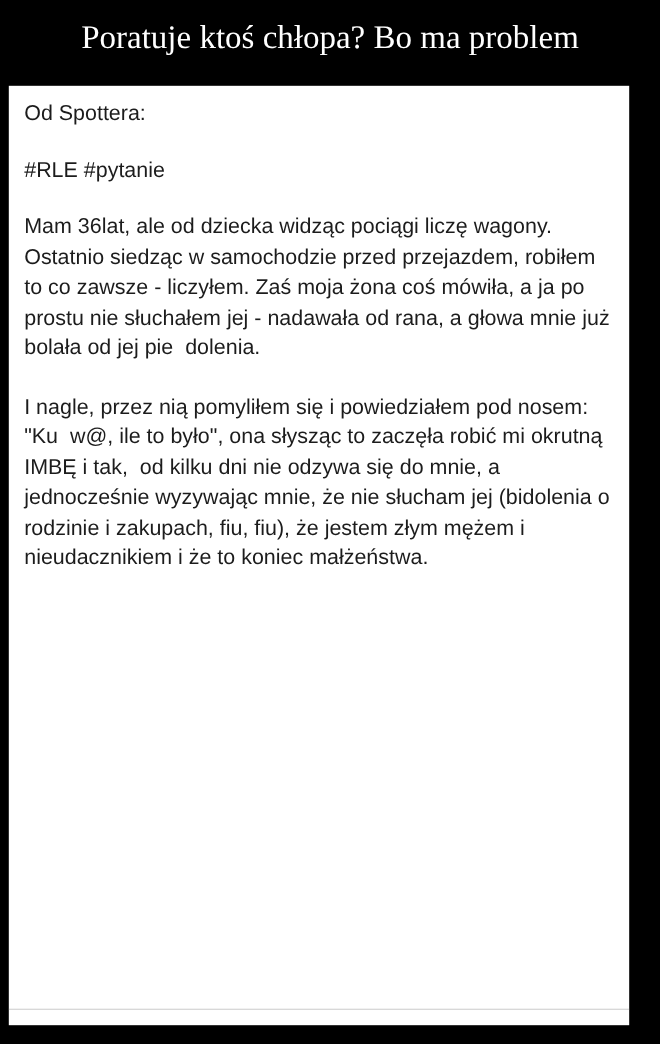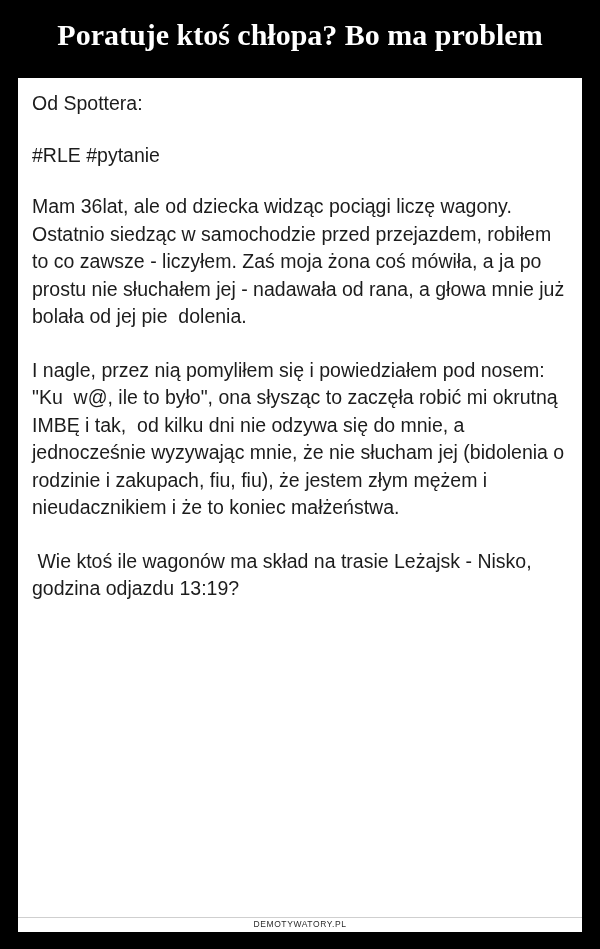--- a/index.html
+++ b/index.html
@@ -19,29 +19,29 @@
     height: 949px;
     background: #000000;
     box-sizing: border-box;
   }
   .title-bar {
     padding: 18px 14px 12px 14px;
     text-align: center;
   }
   .title {
     font-family: "Liberation Serif", serif;
-    font-weight: bold;
+    font-weight: normal;
     font-size: 30px;
     line-height: 34px;
     color: #ffffff;
     letter-spacing: 0px;
   }
   .card {
     position: absolute;
-    left: 18px;
+    left: 8px;
     top: 78px;
     width: 564px;
     height: 854px;
     background: #ffffff;
     box-sizing: border-box;
     overflow: hidden;
   }
   .content {
     padding: 12px 14px 0 14px;
     color: #1c1c1c;
@@ -91,19 +91,17 @@
   <div class="title-bar">
     <div class="title">Poratuje ktoś chłopa? Bo ma problem</div>
   </div>
 
   <div class="card">
     <div class="content">
       <div class="para tight">Od Spottera:</div>
       <div class="para tight tags">#RLE #pytanie</div>
       <div class="para">Mam 36lat, ale od dziecka widząc pociągi liczę wagony. Ostatnio siedząc w samochodzie przed przejazdem, robiłem to co zawsze - liczyłem. Zaś moja żona coś mówiła, a ja po prostu nie słuchałem jej - nadawała od rana, a głowa mnie już bolała od jej pie  dolenia.</div>
       <div class="para">I nagle, przez nią pomyliłem się i powiedziałem pod nosem: "Ku  w@, ile to było", ona słysząc to zaczęła robić mi okrutną  IMBĘ i tak,  od kilku dni nie odzywa się do mnie, a jednocześnie wyzywając mnie, że nie słucham jej (bidolenia o rodzinie i zakupach, fiu, fiu), że jestem złym mężem i nieudacznikiem i że to koniec małżeństwa.</div>
-      <div class="para last-block"> Wie ktoś ile wagonów ma skład na trasie Leżajsk - Nisko, godzina odjazdu 13:19?</div>
     </div>
     <div class="footer-rule"></div>
-    <div class="footer">DEMOTYWATORY.PL</div>
   </div>
 
 </div>
 
 </body></html>

